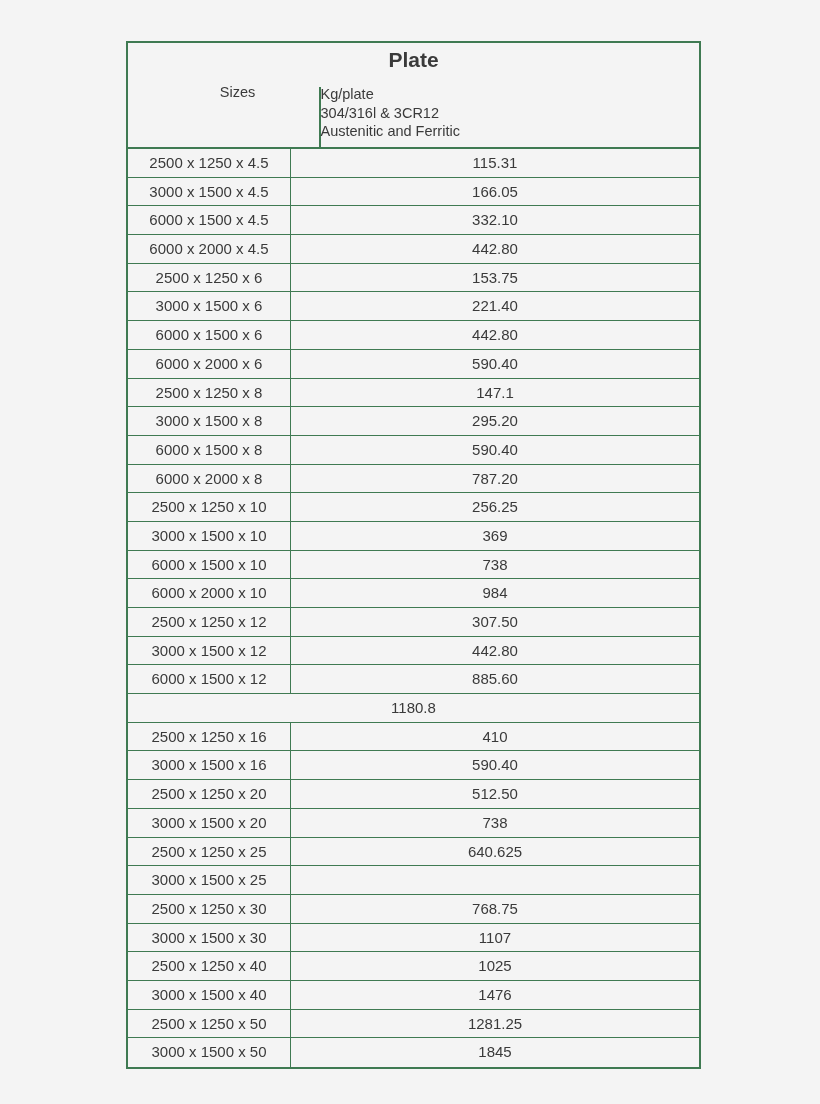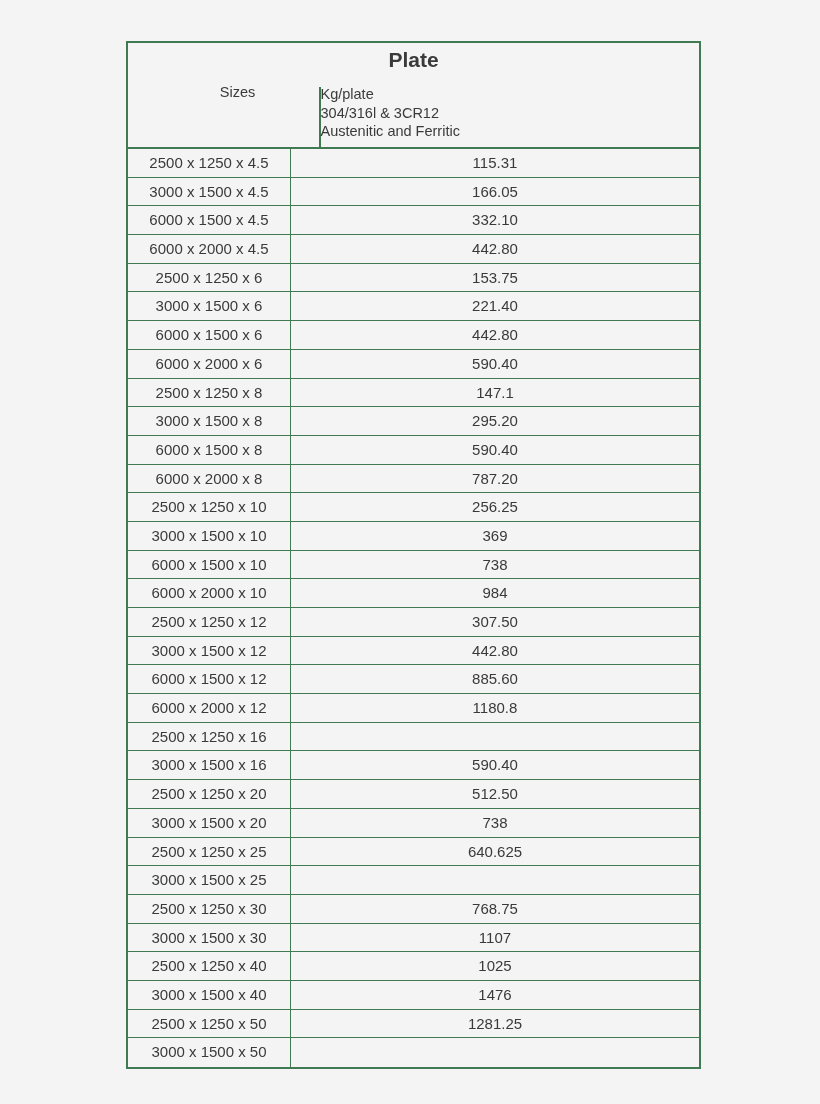--- a/index.html
+++ b/index.html
@@ -166,25 +166,25 @@
       </div>
       <div class="row">
         <div class="cell-size">3000 x 1500 x 12</div>
         <div class="cell-kg">442.80</div>
       </div>
       <div class="row">
         <div class="cell-size">6000 x 1500 x 12</div>
         <div class="cell-kg">885.60</div>
       </div>
       <div class="row">
-        <div class="cell-size">6000 x 2000 x 12</div>
         <div class="cell-kg">1180.8</div>
       </div>
       <div class="row">
         <div class="cell-size">2500 x 1250 x 16</div>
+        <div class="cell-kg">410</div>
       </div>
       <div class="row">
         <div class="cell-size">3000 x 1500 x 16</div>
         <div class="cell-kg">590.40</div>
       </div>
       <div class="row">
         <div class="cell-size">2500 x 1250 x 20</div>
         <div class="cell-kg">512.50</div>
       </div>
       <div class="row">
@@ -213,15 +213,16 @@
       <div class="row">
         <div class="cell-size">3000 x 1500 x 40</div>
         <div class="cell-kg">1476</div>
       </div>
       <div class="row">
         <div class="cell-size">2500 x 1250 x 50</div>
         <div class="cell-kg">1281.25</div>
       </div>
       <div class="row">
         <div class="cell-size">3000 x 1500 x 50</div>
+        <div class="cell-kg">1845</div>
       </div>
     </div>
 </div>
 
 </body></html>

